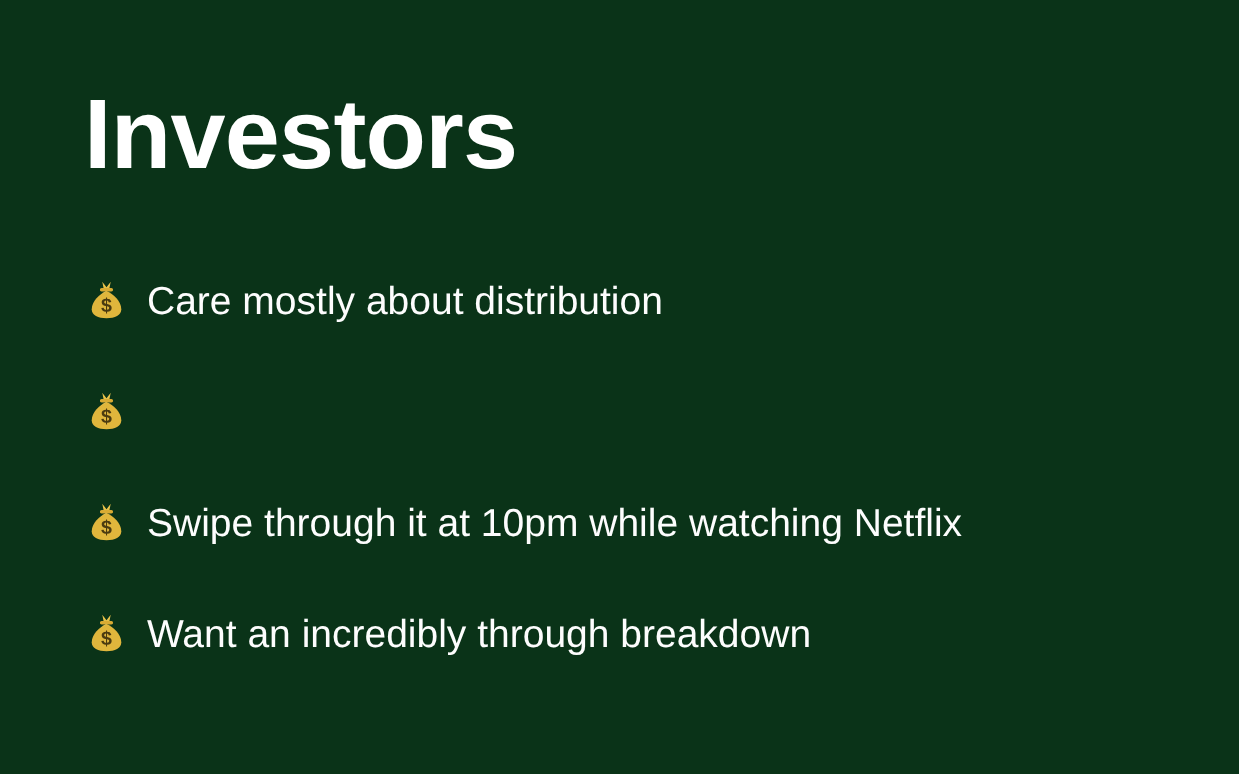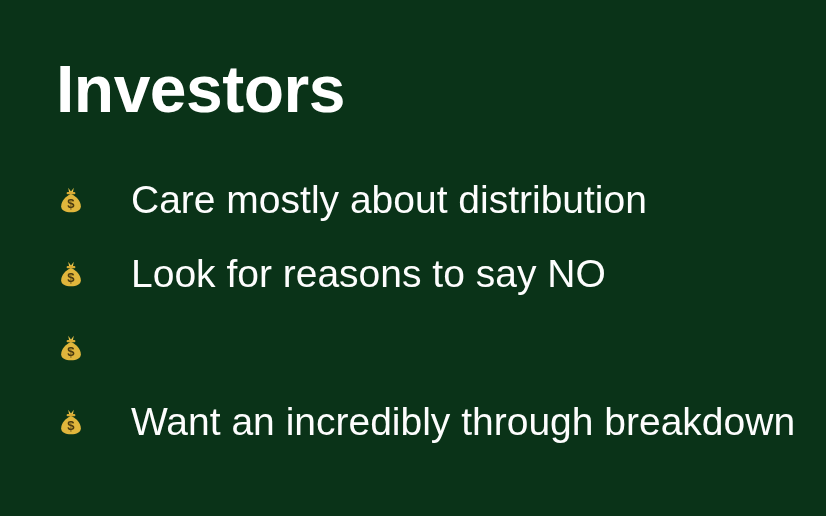--- a/index.html
+++ b/index.html
@@ -58,27 +58,26 @@
   .bullet-icon {
     flex: 0 0 auto;
     width: 30px;
     height: 30px;
     margin-right: 12px;
     display: block;
   }
 
   .bullet-text {
     font-family: "Liberation Sans", sans-serif;
-    font-size: 39px;
+    font-size: 26px;
     font-weight: normal;
     color: #fdfdfd;
     line-height: 1.1;
     white-space: nowrap;
     letter-spacing: 0px;
-    margin-left: 33px;
   }
 </style>
 </head>
 <body>
 
 <div class="slide">
 
   <div class="slide-title">Investors</div>
 
   <ul class="bullet-list">
@@ -99,33 +98,33 @@
     <li class="bullet-item">
       <span class="bullet-icon">
         <svg viewBox="0 0 32 32" width="30" height="30" aria-hidden="true">
           <path d="M13 3 L16 7 L19 3 L18 8 L14 8 Z" fill="#e8c14a"></path>
           <path d="M12.5 7.5 h7 a1.2 1.2 0 0 1 0 2.4 h-7 a1.2 1.2 0 0 1 0 -2.4 z" fill="#d9ab33"></path>
           <path d="M16 9.6 C11 11.6 5.5 17 5.5 22.6 C5.5 27 10 29 16 29 C22 29 26.5 27 26.5 22.6 C26.5 17 21 11.6 16 9.6 Z" fill="#e0b63c"></path>
           <path d="M16 9.6 C13 11 9.5 14.5 7.8 18.6 C9.8 13.9 13.2 11 16 9.9 Z" fill="#f0d275" opacity="0.75"></path>
           <text x="16" y="24.3" font-family="'Liberation Sans', sans-serif" font-size="14" font-weight="bold" fill="#4a3a10" text-anchor="middle">$</text>
         </svg>
       </span>
-      <span class="bullet-text">Look for reasons to say NO</span>
     </li>
 
     <li class="bullet-item">
       <span class="bullet-icon">
         <svg viewBox="0 0 32 32" width="30" height="30" aria-hidden="true">
           <path d="M13 3 L16 7 L19 3 L18 8 L14 8 Z" fill="#e8c14a"></path>
           <path d="M12.5 7.5 h7 a1.2 1.2 0 0 1 0 2.4 h-7 a1.2 1.2 0 0 1 0 -2.4 z" fill="#d9ab33"></path>
           <path d="M16 9.6 C11 11.6 5.5 17 5.5 22.6 C5.5 27 10 29 16 29 C22 29 26.5 27 26.5 22.6 C26.5 17 21 11.6 16 9.6 Z" fill="#e0b63c"></path>
           <path d="M16 9.6 C13 11 9.5 14.5 7.8 18.6 C9.8 13.9 13.2 11 16 9.9 Z" fill="#f0d275" opacity="0.75"></path>
           <text x="16" y="24.3" font-family="'Liberation Sans', sans-serif" font-size="14" font-weight="bold" fill="#4a3a10" text-anchor="middle">$</text>
         </svg>
       </span>
+      <span class="bullet-text">Swipe through it at 10pm while watching Netflix</span>
     </li>
 
     <li class="bullet-item">
       <span class="bullet-icon">
         <svg viewBox="0 0 32 32" width="30" height="30" aria-hidden="true">
           <path d="M13 3 L16 7 L19 3 L18 8 L14 8 Z" fill="#e8c14a"></path>
           <path d="M12.5 7.5 h7 a1.2 1.2 0 0 1 0 2.4 h-7 a1.2 1.2 0 0 1 0 -2.4 z" fill="#d9ab33"></path>
           <path d="M16 9.6 C11 11.6 5.5 17 5.5 22.6 C5.5 27 10 29 16 29 C22 29 26.5 27 26.5 22.6 C26.5 17 21 11.6 16 9.6 Z" fill="#e0b63c"></path>
           <path d="M16 9.6 C13 11 9.5 14.5 7.8 18.6 C9.8 13.9 13.2 11 16 9.9 Z" fill="#f0d275" opacity="0.75"></path>
           <text x="16" y="24.3" font-family="'Liberation Sans', sans-serif" font-size="14" font-weight="bold" fill="#4a3a10" text-anchor="middle">$</text>

